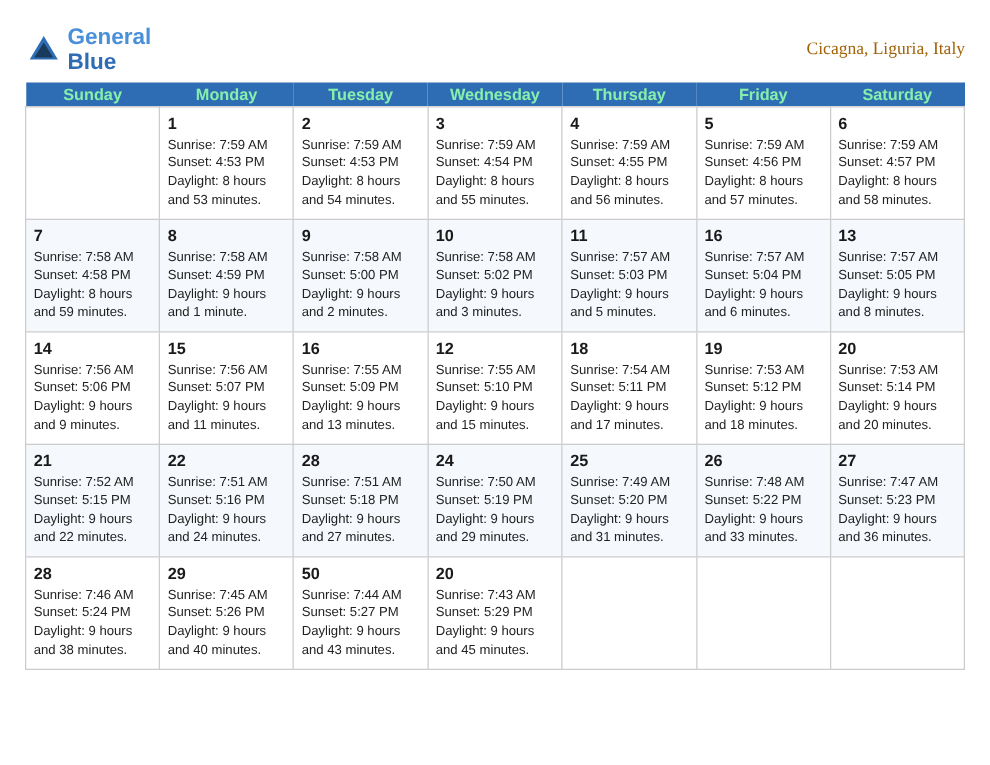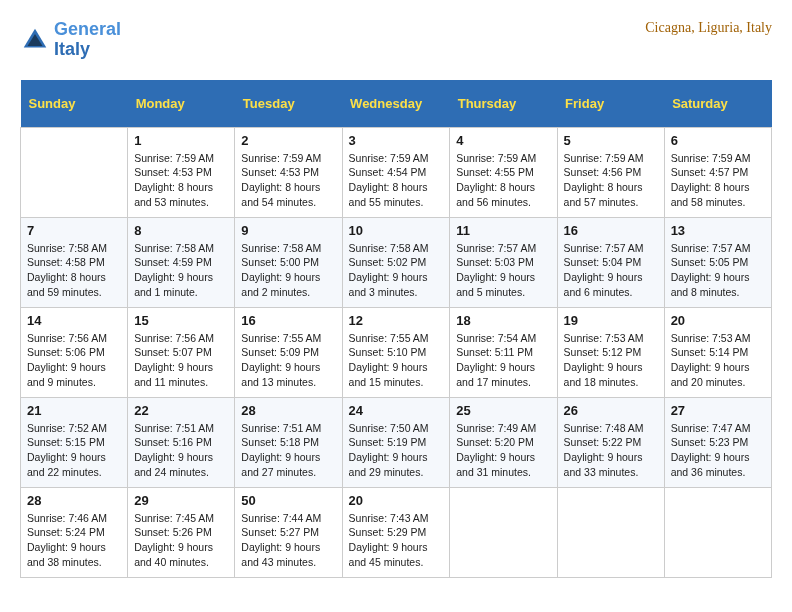--- a/index.html
+++ b/index.html
@@ -6,22 +6,22 @@
     body {
       font-family: Arial, sans-serif;
       background: #fff;
       width: 792px;
       min-height: 612px;
       padding: 20px;
     }
     .header {
       display: flex;
       justify-content: space-between;
-      align-items: flex-start;
-      margin-bottom: 20px;
+      align-items: center;
+      margin-bottom: 6px;
     }
     .logo {
       display: flex;
       align-items: center;
     }
     .logo-text {
       font-size: 18px;
       font-weight: bold;
       color: #1a3a5c;
       line-height: 1.1;
@@ -47,23 +47,23 @@
       color: #a16207;
       font-family: Liberation Serif, serif;
     }
     table {
       width: 100%;
       border-collapse: collapse;
       font-size: 11px;
     }
     thead th {
       background-color: #2e6db4;
-      color: #fde047;
-      padding: 16px 8px;
-      text-align: left;
+      color: #86efac;
+      padding: 2px 8px;
+      text-align: center;
       font-size: 13px;
       font-weight: bold;
     }
     tbody td {
       border: 1px solid #ccc;
       vertical-align: top;
       padding: 5px 6px;
       width: 108px;
       min-height: 80px;
       height: 90px;
@@ -97,21 +97,21 @@
 <body>
 
 <div class="header">
   <div class="logo">
     <svg class="logo-icon" viewBox="0 0 40 40">
       <polygon points="20,5 35,30 5,30" fill="#2e6db4"></polygon>
       <polygon points="20,12 30,28 10,28" fill="#1a3a5c"></polygon>
     </svg>
     <div class="logo-text">
       <div><span>General</span></div>
-      <div style="color:#2e6db4;">Italy</div>
+      <div style="color:#2e6db4;">Blue</div>
     </div>
   </div>
   <div class="title-block">
     <div class="subtitle">Cicagna, Liguria, Italy</div>
   </div>
 </div>
 
 <table>
   <thead>
     <tr>

